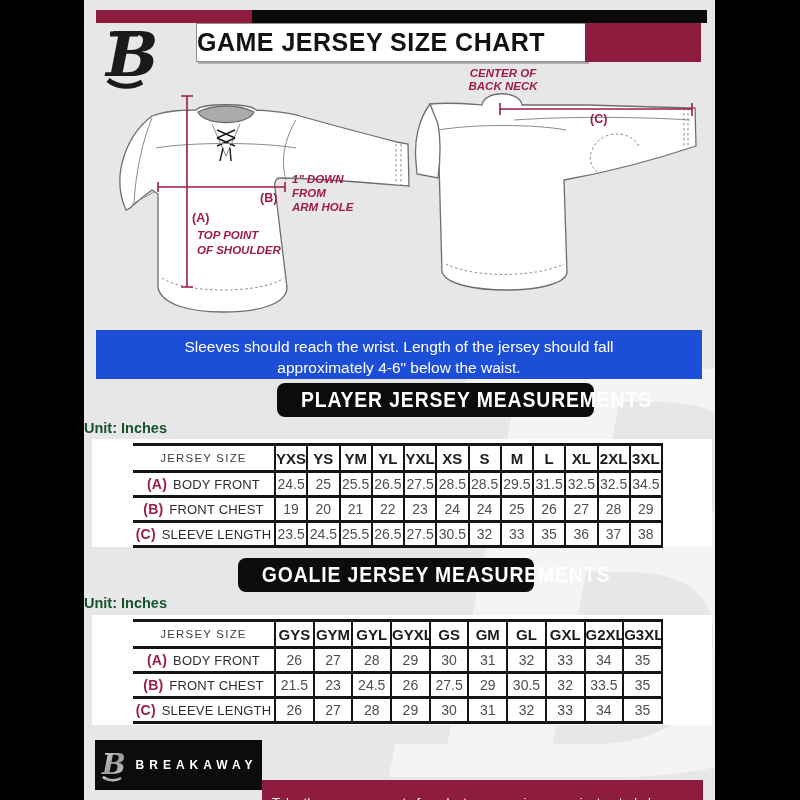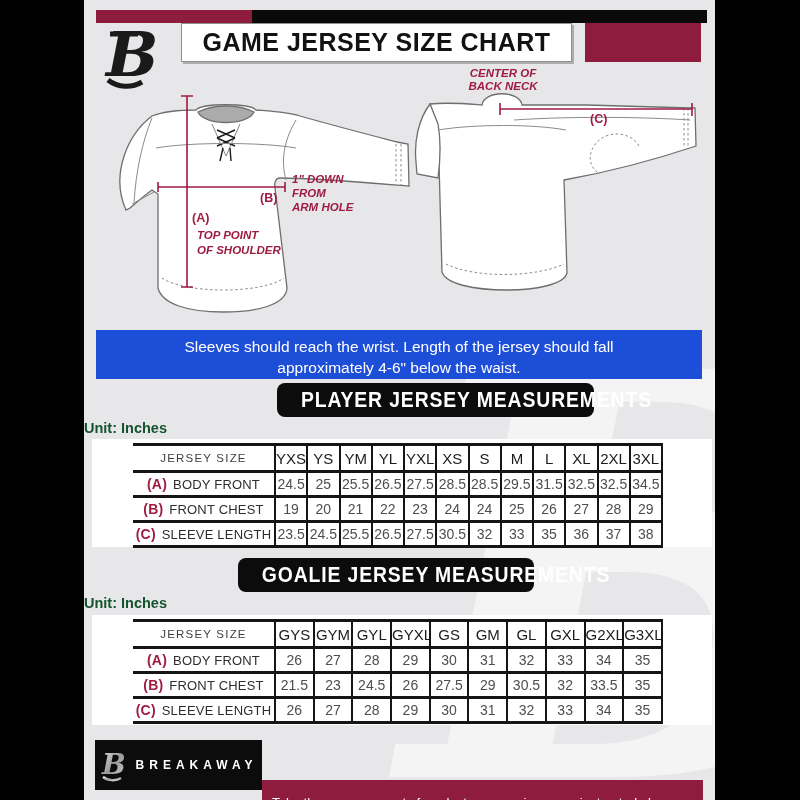--- a/index.html
+++ b/index.html
@@ -8,22 +8,22 @@
   .panel{position:absolute;left:84px;top:0;width:631px;height:800px;background:#e7e7e9;overflow:hidden;}
   .abs{position:absolute;}
   
   .watermark{position:absolute;left:318px;top:300px;font-family:"DejaVu Serif",serif;
              font-weight:bold;font-style:italic;font-size:560px;line-height:1;
              color:rgba(255,255,255,.55);z-index:1;user-select:none;}
   .z{z-index:2;}
   
   .topbar{left:12px;top:10px;width:611px;height:13px;background:#0a0a0a;}
   .topbar-maroon{position:absolute;left:0;top:0;width:156px;height:13px;background:#8e1c3f;}
-  .title-box{left:97px;top:23px;width:389px;height:37px;background:#fff;border:1px solid #8f8f8f;
-             box-shadow:2px 2px 0 rgba(0,0,0,.25);text-align:center;line-height:37px;}
+  .title-box{left:112px;top:23px;width:389px;height:37px;background:#fff;border:1px solid #8f8f8f;
+             box-shadow:2px 2px 0 rgba(0,0,0,.25);text-align:left;line-height:37px;}
   .title-box span{font-size:25px;font-weight:bold;color:#121212;letter-spacing:.5px;}
   .title-maroon{left:501px;top:23px;width:116px;height:39px;background:#8e1c3f;}
   
   .note-banner{left:12px;top:330px;width:606px;height:49px;background:#1d4ed8;color:#fff;
                text-align:center;font-size:15.5px;line-height:21px;padding-top:6px;box-sizing:border-box;}
   .pill{height:34px;background:#0c0c0c;border-radius:8px;color:#fff;text-align:center;line-height:34px;}
   .pill span{display:inline-block;font-size:22px;font-weight:bold;letter-spacing:1px;transform:scaleX(.88);white-space:nowrap;}
   .pill-player{left:154px;top:383px;width:317px;margin-left:39px;}
   .pill-goalie{left:154px;top:558px;width:296px;}
   .unit{width:100%;text-align:left;font-size:14.5px;font-weight:bold;color:#14532d;}
@@ -33,21 +33,21 @@
   .card{background:#fff;left:8px;width:620px;}
   .card-player{top:439px;height:108px;}
   .card-goalie{top:615px;height:110px;}
   table.size-table{border-collapse:collapse;table-layout:fixed;width:529px;margin:4px 15px 0 41px;}
   .size-table th,.size-table td{padding:0;text-align:center;overflow:hidden;white-space:nowrap;}
   .size-table thead th{height:24px;border-top:3px solid #151515;border-bottom:3px solid #151515;}
   .size-table tbody td{height:22px;border-bottom:3px solid #151515;}
   .size-table .vcell{border-left:2px solid #151515;}
   .size-table .vlast{border-right:2px solid #151515;}
   .corner-label{font-size:11.5px;font-weight:normal;letter-spacing:1.2px;color:#3e3e3e;}
-  .size-head{font-size:15px;font-weight:normal;color:#1b1b1b;}
+  .size-head{font-size:15px;font-weight:bold;color:#1b1b1b;}
   .row-label{font-size:13px;color:#2e2e2e;letter-spacing:.2px;}
   .row-label b{color:#9e1b42;font-size:14px;margin-right:6px;}
   .val{font-size:14px;color:#4e4e4e;}
   
   .foot-black{left:11px;top:740px;width:167px;height:50px;background:#0c0c0c;
               display:flex;align-items:center;justify-content:center;}
   .foot-brand{color:#fff;font-size:12px;font-weight:bold;letter-spacing:5px;margin-left:8px;}
   .foot-maroon{left:178px;top:740px;width:441px;height:50px;background:#8e1c3f;color:#fff;
                font-size:13.2px;line-height:15.6px;padding:15px 6px 0 10px;box-sizing:border-box;margin-top:40px;}
   

